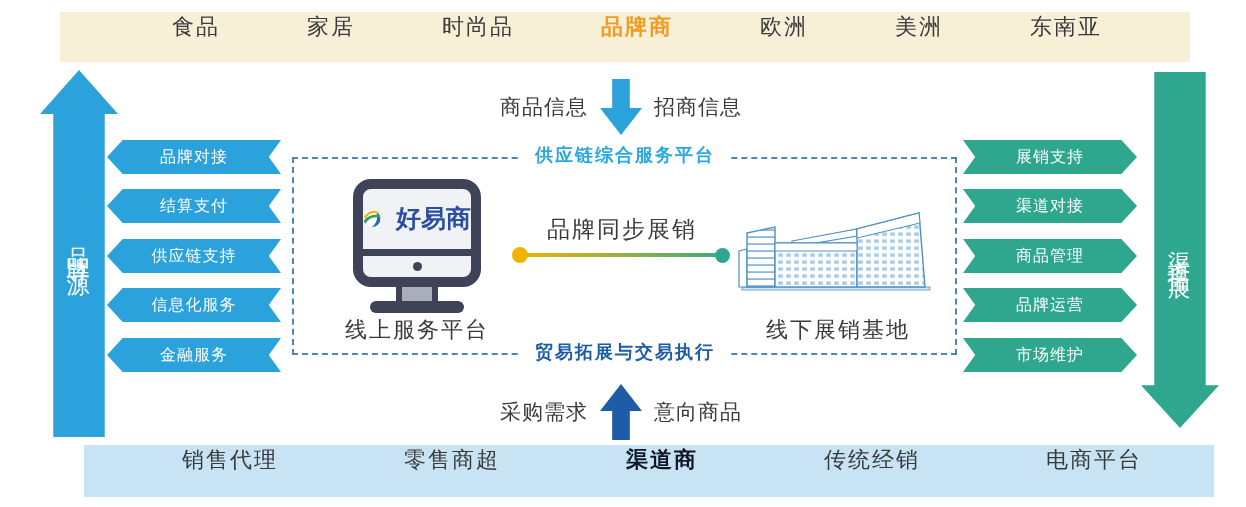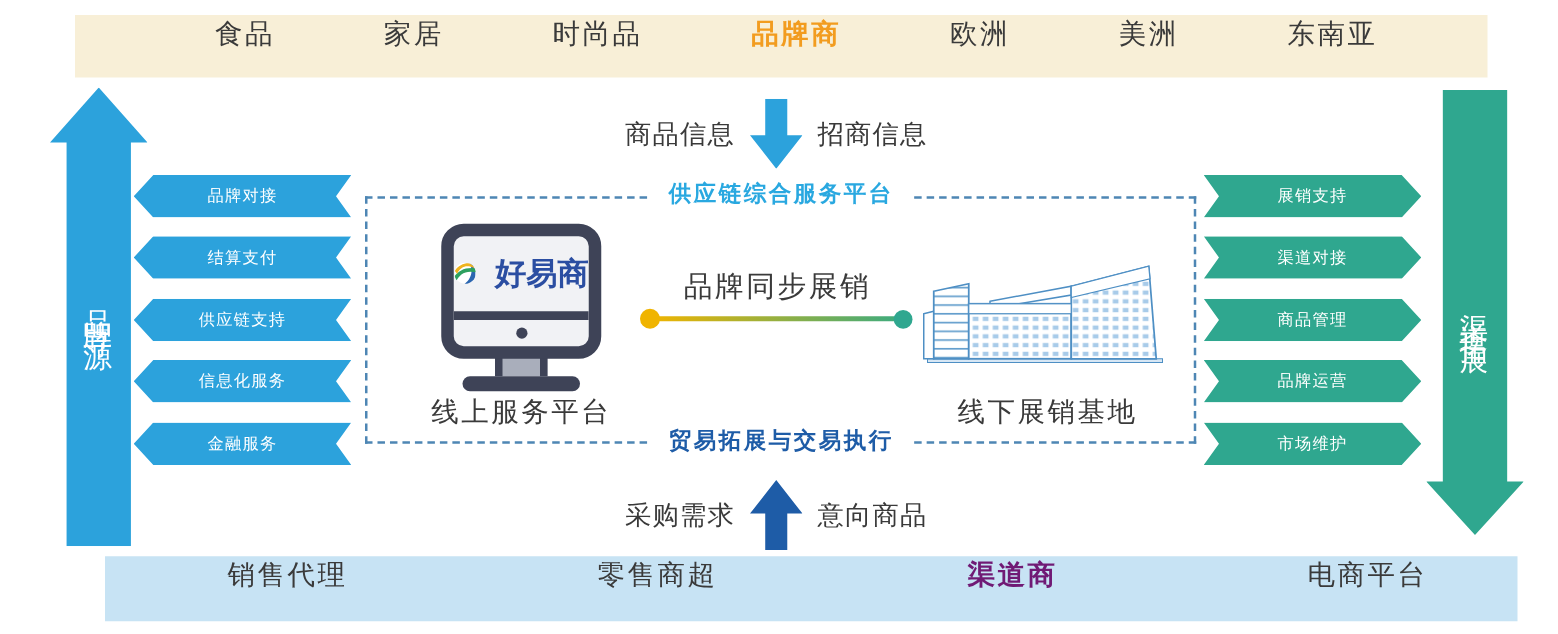--- a/index.html
+++ b/index.html
@@ -6,33 +6,33 @@
   #stage{
     position:relative;width:1246px;height:507px;background:#fff;overflow:hidden;
     font-family:"Liberation Sans","DejaVu Sans",sans-serif;color:#3a3a3a;
   }
   
   .hbar{position:absolute;left:60px;width:1130px;display:flex;align-items:flex-start;justify-content:space-between;}
   #top-bar{top:12px;height:50px;background:#F8EFD7;padding:0 88px 0 112px;box-sizing:border-box;}
   #bottom-bar{top:445px;height:52px;background:#C7E3F4;padding:0 72px 0 98px;box-sizing:border-box;margin-left:24px;}
   .bar-item{font-size:22px;letter-spacing:2px;color:#3a3a3a;white-space:nowrap;}
   .bar-item.hl-orange{color:#F29C1F;font-weight:bold;}
-  .bar-item.hl-blue{color:#701a75;font-weight:bold;}
+  .bar-item.hl-blue{color:#0f172a;font-weight:bold;}
   
   .big-arrow{position:absolute;display:flex;align-items:center;justify-content:center;}
   #left-arrow{left:40px;top:70px;width:78px;height:367px;background:#2CA2DC;
     clip-path:polygon(50% 0,100% 12%,83% 12%,83% 100%,17% 100%,17% 12%,0 12%);}
   #right-arrow{left:1141px;top:72px;width:78px;height:356px;background:#2FA78F;
     clip-path:polygon(17% 0,83% 0,83% 88%,100% 88%,50% 100%,0 88%,17% 88%);}
   .v-label{writing-mode:vertical-rl;text-orientation:upright;color:#fff;font-size:23px;
     letter-spacing:9px;font-weight:500;margin-top:-14px;}
   #right-arrow .v-label{margin-top:0;}
   
   .banner{position:absolute;height:34px;width:174px;display:flex;align-items:center;justify-content:center;
-    color:#fff;font-size:13px;font-weight:500;letter-spacing:1px;}
+    color:#fff;font-size:16px;font-weight:500;letter-spacing:1px;}
   .banner.bl{left:107px;background:#2CA2DC;
     clip-path:polygon(0 50%,9% 0,100% 0,93% 50%,100% 100%,9% 100%);}
   .banner.br{left:963px;background:#2FA78F;
     clip-path:polygon(0 0,91% 0,100% 50%,91% 100%,0 100%,7% 50%);}
   
   #dashed-box{position:absolute;left:292px;top:157px;width:665px;height:198px;
     border:2px dashed #4E86B4;box-sizing:border-box;}
   .plat-title{position:absolute;left:625px;transform:translateX(-50%);background:#fff;
     padding:0 16px;font-size:18px;font-weight:bold;letter-spacing:2px;white-space:nowrap;}
   #plat-title-top{top:143px;color:#29A8E0;}
@@ -177,16 +177,17 @@
     <polygon points="120,26 182,10 188,84 120,84" fill="url(#w1)" stroke="#4E8FC4" stroke-width="1.4"></polygon>
     <polygon points="120,26 182,10 183,20 120,35" fill="#ffffff" stroke="#4E8FC4" stroke-width="1"></polygon>
     <rect x="38" y="40" width="82" height="8" fill="#ffffff" stroke="#4E8FC4" stroke-width="1"></rect>
   </svg>
   <div id="offline-caption" class="caption">线下展销基地</div>
 
   <div id="bottom-bar" class="hbar">
     <span class="bar-item">销售代理</span>
     <span class="bar-item">零售商超</span>
     <span class="bar-item hl-blue">渠道商</span>
+    <span class="bar-item">传统经销</span>
     <span class="bar-item">电商平台</span>
   </div>
 
 </div>
 
 </body></html>

